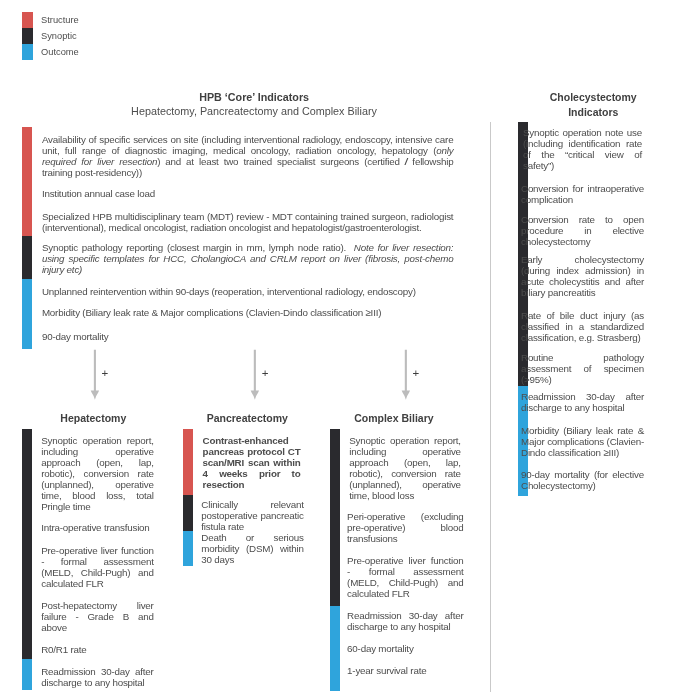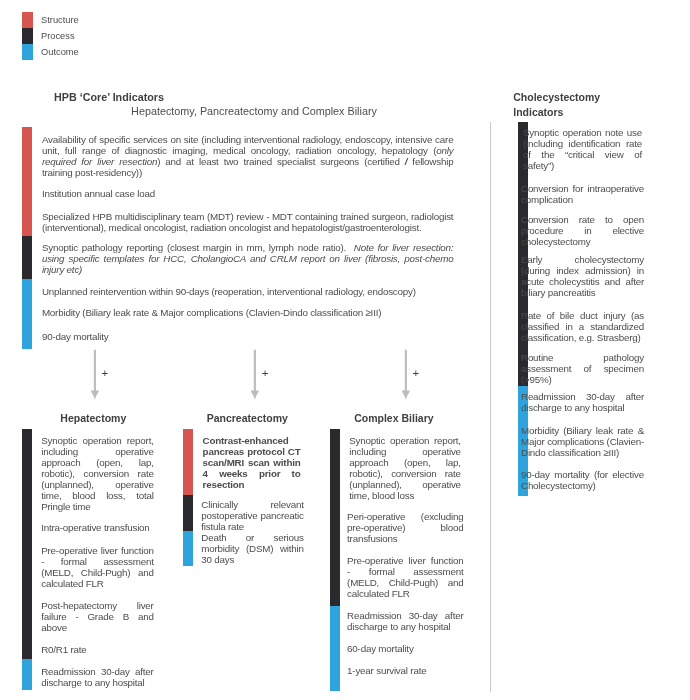--- a/index.html
+++ b/index.html
@@ -12,21 +12,21 @@
         filter:opacity(1);}
 
   
   #legend{position:absolute;left:21.5px;top:11.6px;}
   .legend-bar{position:absolute;left:0;top:0;width:11px;}
   .legend-seg{width:11px;height:16.1px;}
   .legend-rows{position:absolute;left:19.5px;top:0.3px;}
   .legend-row{height:16.1px;line-height:16.1px;font-size:9.3px;color:#4d4d4d;white-space:nowrap;}
 
   
-  .h-title{position:absolute;font-size:10.75px;font-weight:bold;color:#404040;text-align:left;}
+  .h-title{position:absolute;font-size:10.75px;font-weight:bold;color:#404040;text-align:center;}
   .h-sub{position:absolute;font-size:10.8px;font-weight:normal;color:#4d4d4d;text-align:center;}
 
   #core-title{left:54.1px;top:90.5px;width:400px;}
   #core-sub{left:54px;top:105px;width:400px;}
   #chole-title{left:513.25px;top:89.8px;width:160px;line-height:14.85px;font-size:10.5px;}
 
   
   #divider{position:absolute;left:490px;top:121.5px;width:1px;height:570px;background:#c9c9c9;}
 
   
@@ -81,21 +81,21 @@
 <div class="page">
 
   <div id="legend">
     <div class="legend-bar">
       <div class="legend-seg" style="background-color: rgb(215, 85, 80);"></div>
       <div class="legend-seg" style="background-color: rgb(42, 42, 46);"></div>
       <div class="legend-seg" style="background-color: rgb(47, 164, 220);"></div>
     </div>
     <div class="legend-rows">
       <div class="legend-row">Structure</div>
-      <div class="legend-row">Process</div>
+      <div class="legend-row">Synoptic</div>
       <div class="legend-row">Outcome</div>
     </div>
   </div>
 
   <div id="core-title" class="h-title">HPB ‘Core’ Indicators</div>
   <div id="core-sub" class="h-sub">Hepatectomy, Pancreatectomy and Complex Biliary</div>
   <div id="chole-title" class="h-title">
     <span>Cholecystectomy</span><br>
     <span>Indicators</span>
   </div>

